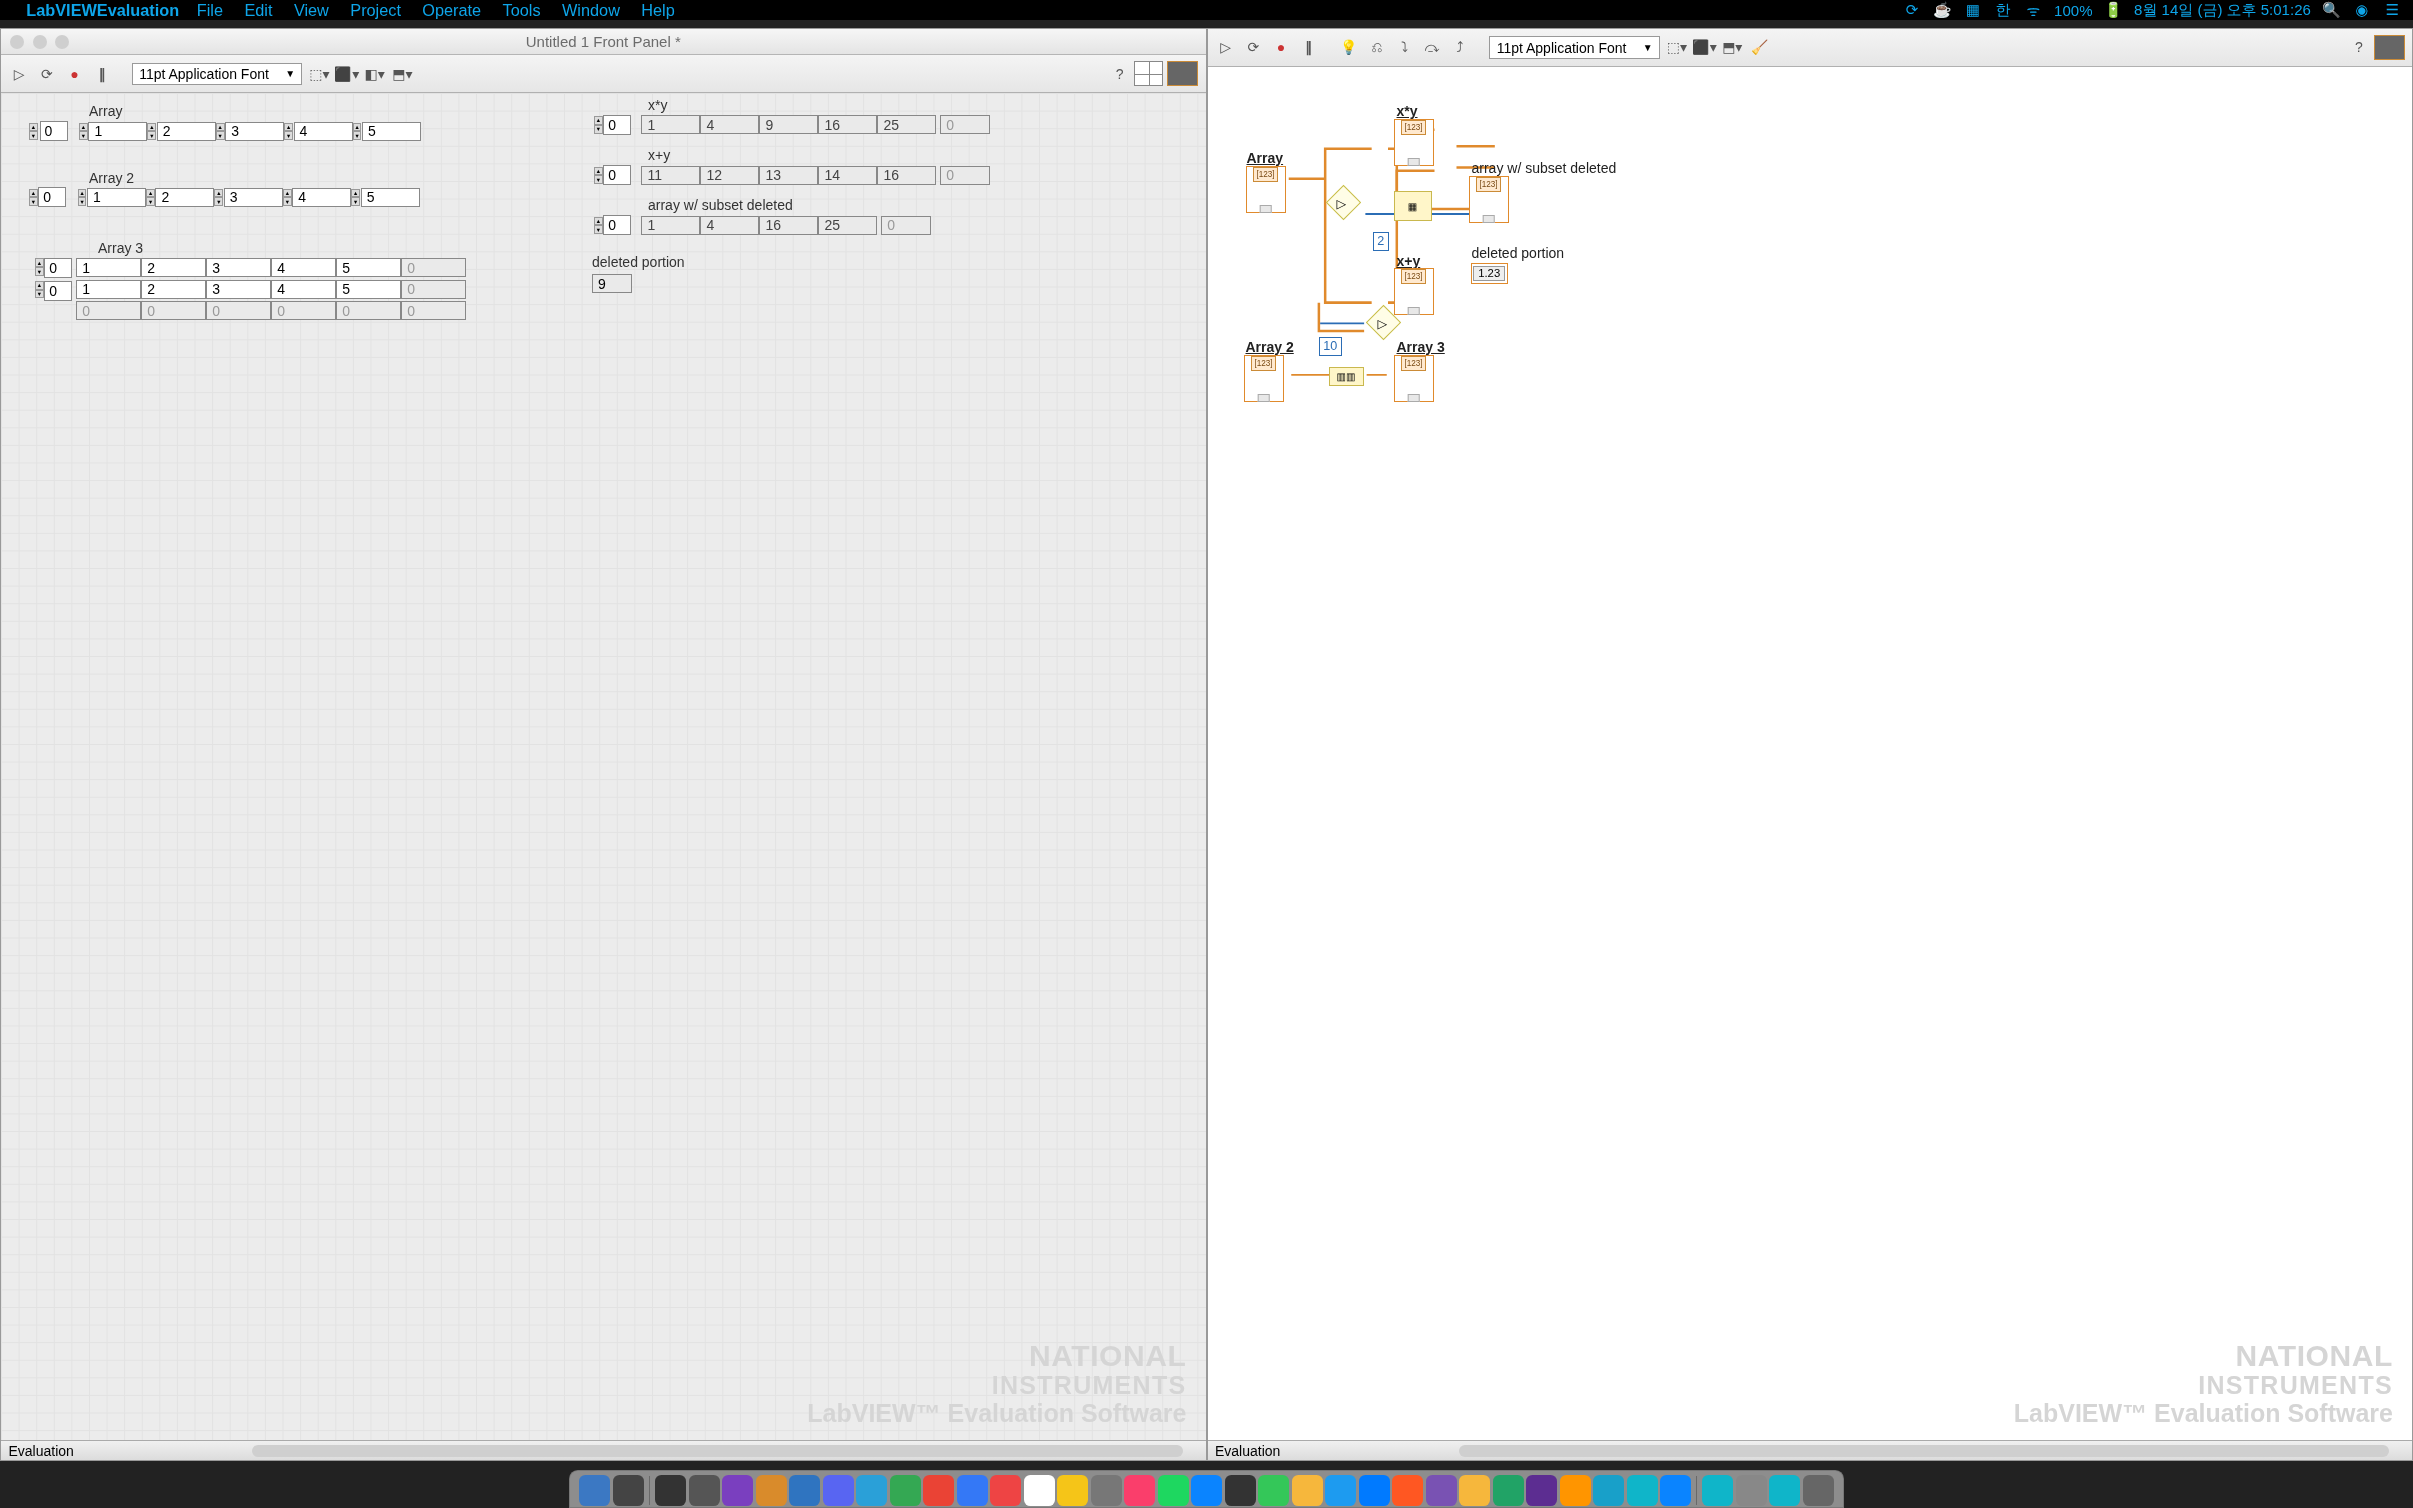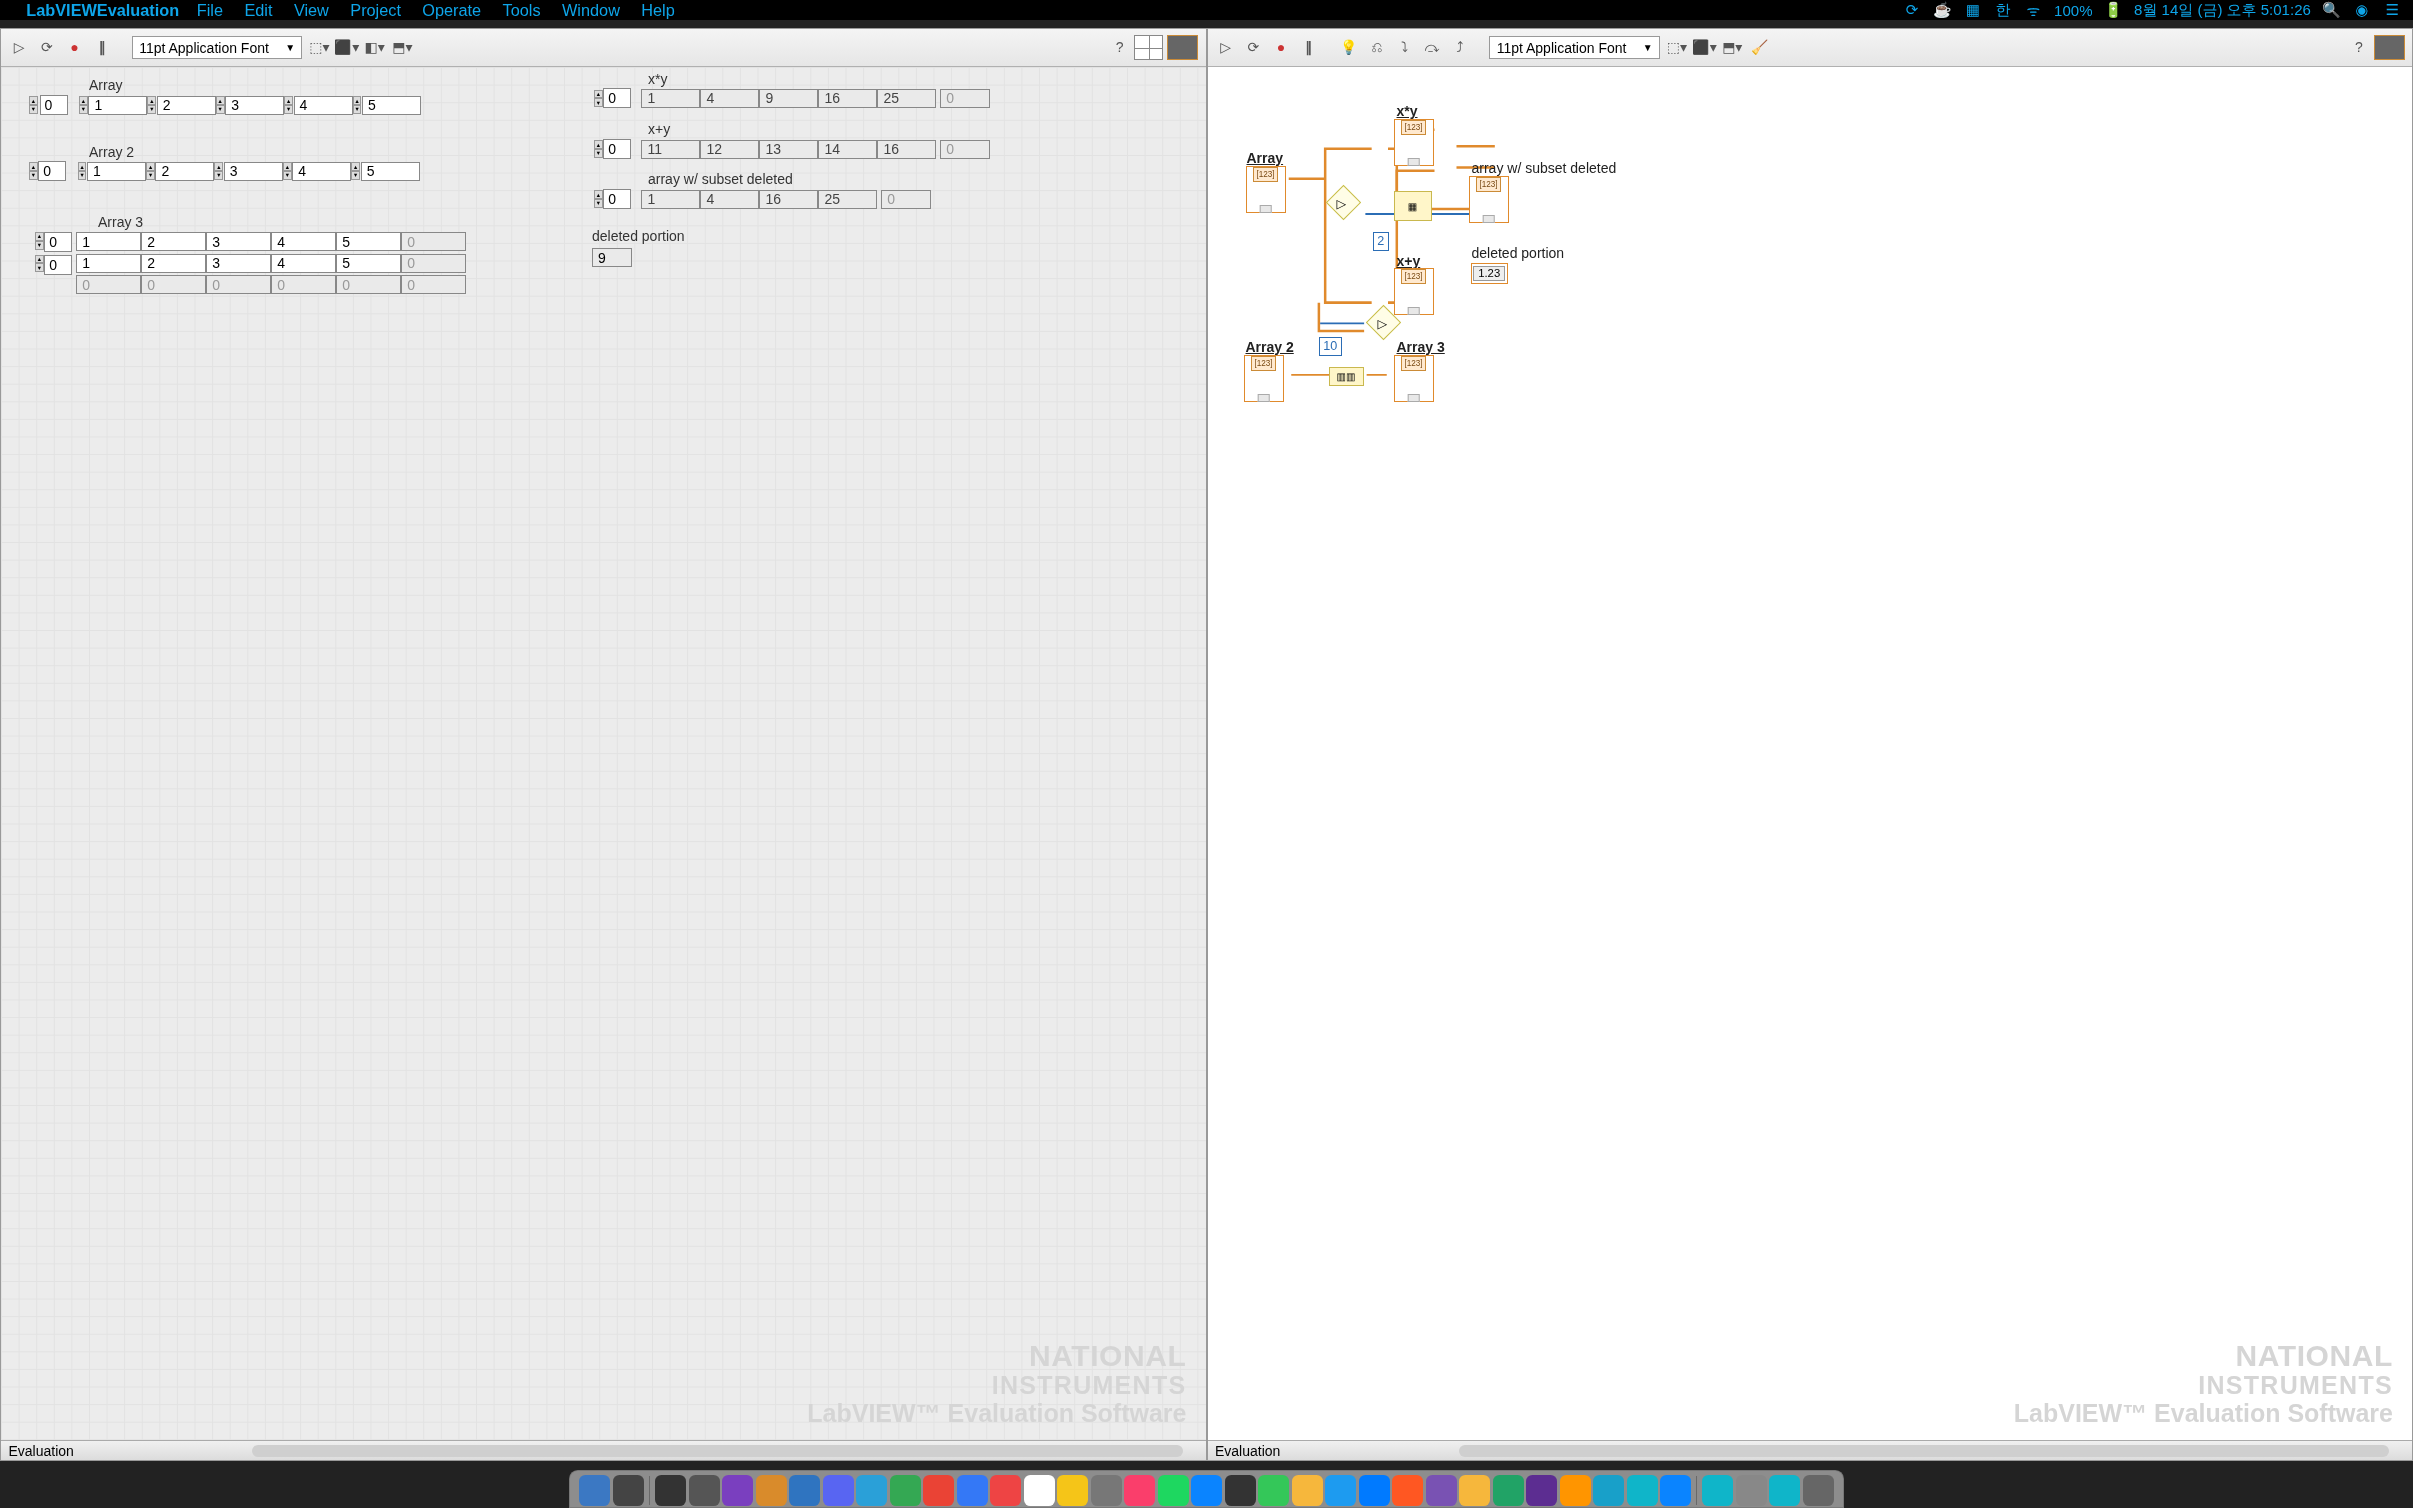--- a/index.html
+++ b/index.html
@@ -112,20 +112,28 @@
     <span>8월 14일 (금)  오후  5:01:26</span>
     <span class="sysico">🔍</span>
     <span class="sysico">◉</span>
     <span class="sysico">☰</span>
   </div>
 </div>
 
 <div class="splitarea">
 
 <div class="pane">
+  <div class="wtitle">
+    <div class="lights">
+      <div class="light ldim"></div>
+      <div class="light ldim"></div>
+      <div class="light ldim"></div>
+    </div>
+    <span>Untitled 1 Front Panel *</span>
+  </div>
   <div class="toolbar">
     <span class="tbico">▷</span>
     <span class="tbico">⟳</span>
     <span class="tbico" style="color:#c33;">●</span>
     <span class="tbico">
           <b>∥</b>
         </span>
     <span class="tbsep"></span>
     <div class="fontdd">
       <span>11pt Application Font</span>

